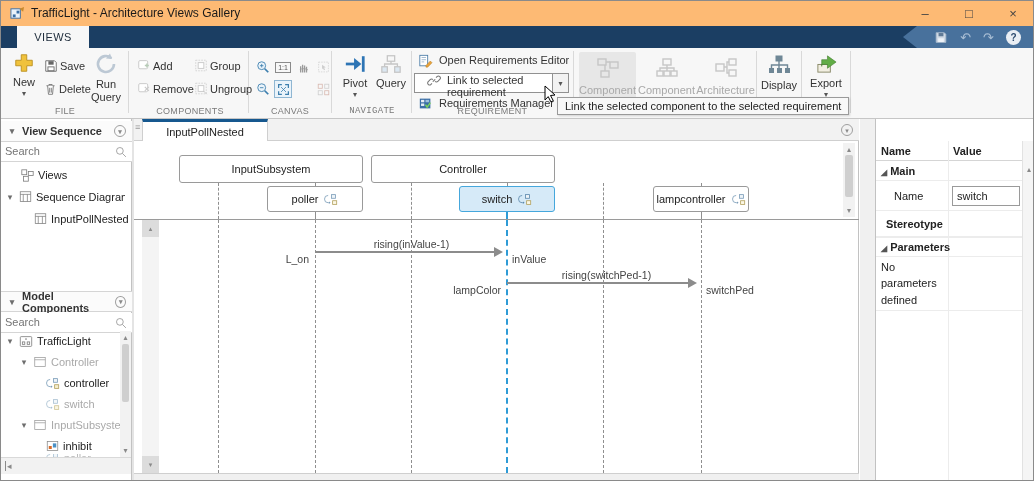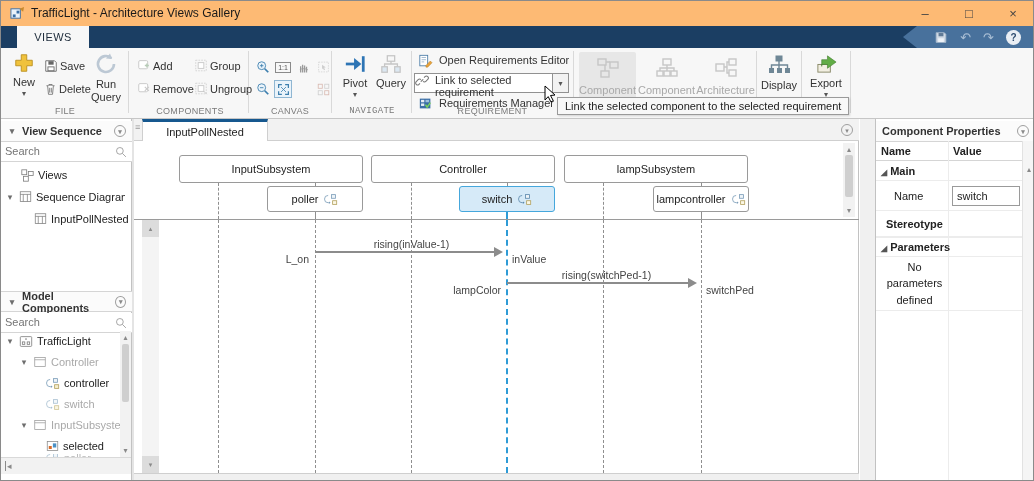--- a/index.html
+++ b/index.html
@@ -31,21 +31,21 @@
   #ribbon{left:0;top:47px;width:1034px;height:71px;background:#f7f7f7;border-bottom:1px solid #c6c6c6;}
   .sep{position:absolute;top:3px;height:62px;width:1px;background:#d9d9d9;}
   .seclbl{position:absolute;top:58px;font-size:9px;color:#7a7a7a;text-align:center;letter-spacing:.3px;}
   .sbtn{position:absolute;display:flex;align-items:center;gap:2px;font-size:11px;color:#333;padding:1px 2px;}
   .bigbtn{position:absolute;display:flex;flex-direction:column;align-items:center;font-size:11px;color:#333;
           text-align:center;line-height:1.2;}
   .bigbtn .ic{margin-bottom:2px;}
   .tinybtn{position:absolute;width:18px;height:18px;display:flex;align-items:center;justify-content:center;}
   .tinybtn.framed{border:1px solid #8fb6d2;background:#eaf3fa;}
   .reqrow{position:absolute;display:flex;align-items:flex-start;gap:6px;font-size:11px;color:#333;}
-  #linkbox{border:1px solid #919191;background:#ffffff;height:20px;padding:0 0;}
+  #linkbox{border:1px solid #919191;background:#ffffff;height:20px;padding:0 12px;}
   #linkdd{position:absolute;width:17px;height:20px;border:1px solid #919191;background:#f2f2f2;
           display:flex;align-items:center;justify-content:center;color:#555;}
   .dbtn{position:absolute;width:57px;height:53px;display:flex;flex-direction:column;align-items:center;
         justify-content:flex-start;padding-top:4px;border-radius:2px;font-size:11px;}
   .dbtn .ic{margin-bottom:4px;}
   .dbtn.sel{background:#e7e7e7;}
   #tooltip{left:556px;top:96px;height:18px;background:#f8f8f8;border:1px solid #9a9a9a;
            padding:2px 7px;font-size:11px;color:#222;white-space:nowrap;z-index:60;box-shadow:1px 1px 2px rgba(0,0,0,.15);}
   #cursor{left:543px;top:84px;z-index:70;}
   
@@ -541,21 +541,21 @@
       <span class="dim">InputSubsystem</span>
     </div>
     <div class="trow" style="top:317px;left:45px;">
       <span>
           <svg width="13" height="12" viewBox="0 0 16 16">
             <rect x="1" y="2" width="14" height="12" fill="#fff" stroke="#888"></rect>
             <rect x="3" y="8" width="4" height="4" fill="#d86b2a"></rect>
             <rect x="8.5" y="4.5" width="4.5" height="5.5" fill="#4a90c4"></rect>
           </svg>
         </span>
-      <span>selected</span>
+      <span>inhibit</span>
     </div>
     <div class="trow" style="top:335px;left:45px;height:8px;overflow:hidden;">
       <span>
           <svg width="14" height="13" viewBox="0 0 16 16">
             <path d="M4.5 3a4.5 4.5 0 0 0 0 9l2-.2" fill="none" stroke="#a9c0d2"></path>
             <rect x="8.5" y="2" width="5" height="4.5" fill="#f4f8fb" stroke="#a9c0d2"></rect>
           </svg>
         </span>
       <span class="dimmer">poller</span>
     </div>
@@ -581,23 +581,20 @@
       <span class="pmenu" style="position:absolute;right:6px;top:5px;">
           <span>▾</span>
         </span>
     </div>
 
     <div class="hdrbox" style="left:45px;width:184px;">
       <span>InputSubsystem</span>
     </div>
     <div class="hdrbox" style="left:237px;width:184px;">
       <span>Controller</span>
-    </div>
-    <div class="hdrbox" style="left:430px;width:184px;">
-      <span>lampSubsystem</span>
     </div>
 
     <div class="dash" style="left:84px;top:64px;height:36px;"></div>
     <div class="dash" style="left:277px;top:64px;height:36px;"></div>
     <div class="dash" style="left:469px;top:64px;height:36px;"></div>
     <div class="dash" style="left:181px;top:64px;height:3px;"></div>
     <div class="dash" style="left:373px;top:64px;height:3px;"></div>
     <div class="dash" style="left:567px;top:64px;height:3px;"></div>
     <div class="solidseg" style="left:181px;top:93px;height:7px;"></div>
     <div class="solidblue" style="left:372px;top:93px;height:7px;"></div>
@@ -669,46 +666,40 @@
     <div class="msglbl" style="left:395px;width:155px;top:150px;">rising(switchPed-1)</div>
     <div class="msgline" style="left:373px;top:163px;width:188px;"></div>
     <div class="portlbl" style="right:357px;top:165px;">lampColor</div>
     <div class="portlbl" style="left:572px;top:165px;">switchPed</div>
 
     <div id="bstrip"></div>
   </div>
 
   <div id="splitR" class="abs"></div>
   <div id="props" class="abs">
-    <div class="phead" style="top:2px;">
-      <span>Component Properties</span>
-      <span class="pmenu">
-          <span>▾</span>
-        </span>
-    </div>
     <div class="prow bold" style="top:23px;height:19px;border-bottom:1px solid #d5d5d5;width:159px;">
       <span class="pcol1">Name</span>
       <span style="padding-left:5px;">Value</span>
     </div>
     <div class="pdivider"></div>
     <div class="prow" style="top:42px;height:20px;">
       <span class="pcol1 bold"><span class="exp">◢</span><span>Main</span></span>
     </div>
     <div class="prow" style="top:62px;height:30px;">
       <span class="pcol1" style="padding-left:18px;">Name</span>
     </div>
     <input class="valinput" style="top: 67px;" value="switch">
     <div class="prow" style="top:92px;height:26px;">
       <span class="pcol1 bold" style="padding-left:10px;">Stereotype</span>
     </div>
 
     <div class="prow" style="top:118px;height:20px;border-top:1px solid #ececec;">
       <span class="pcol1 bold"><span class="exp">◢</span><span>Parameters</span></span>
     </div>
     <div class="prow" style="top:138px;height:54px;">
-      <span class="pcol1" style="text-align:center;line-height:1.5;">No parameters defined</span>
+      <span class="pcol1" style="text-align:left;line-height:1.5;">No parameters defined</span>
     </div>
     <div id="proscroll">
       <span class="sbarrow" style="top:24px;">▴</span>
     </div>
   </div>
 
 </div>
 
 </body></html>

